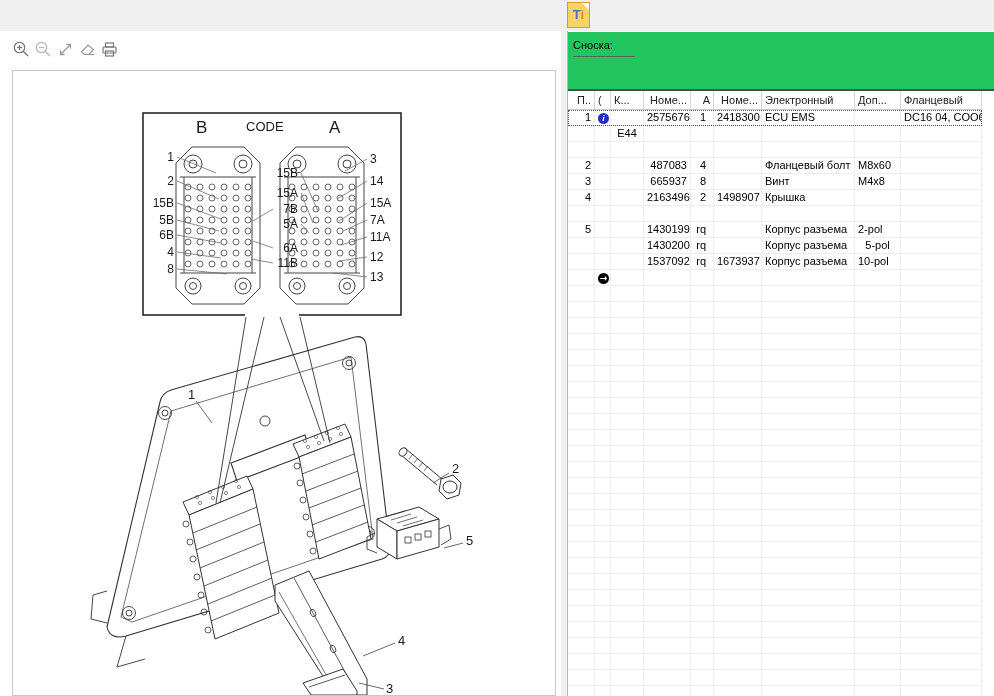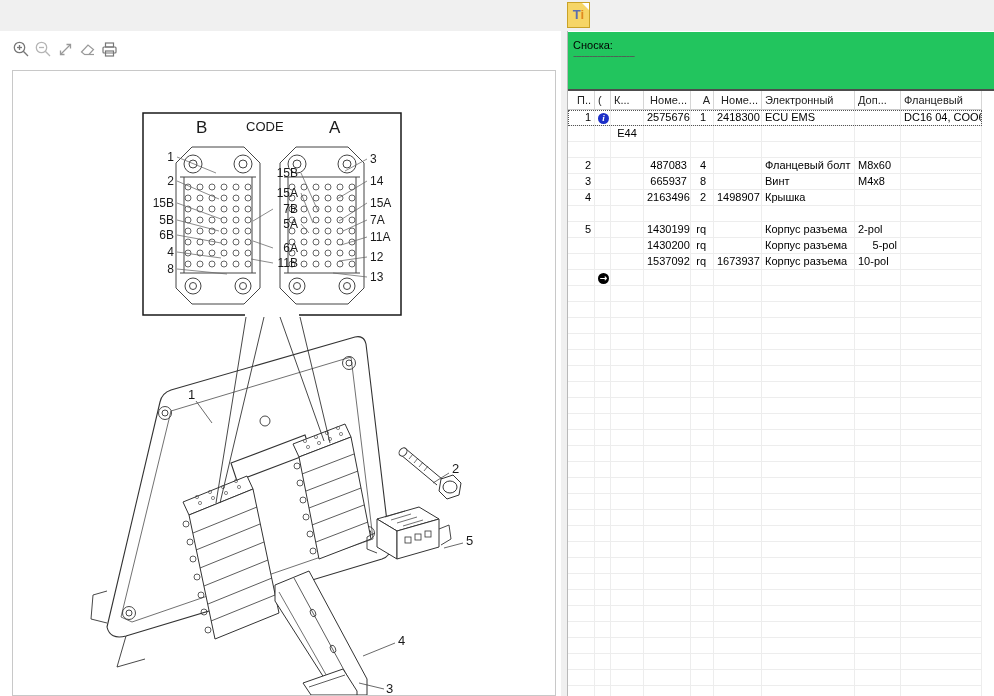--- a/index.html
+++ b/index.html
@@ -449,21 +449,21 @@
           <div class="tcell" style="width: 81px; text-align: left;"></div>
         </div>
         <div class="trow">
           <div class="tcell" style="width: 27px; text-align: right;"></div>
           <div class="tcell" style="width: 16px; text-align: left;"></div>
           <div class="tcell" style="width: 33px; text-align: left;"></div>
           <div class="tcell" style="width: 47px; text-align: right;">1430200</div>
           <div class="tcell" style="width: 23px; text-align: right; padding-right: 7px;">rq</div>
           <div class="tcell" style="width: 48px; text-align: right;"></div>
           <div class="tcell" style="width: 93px; text-align: left;">Корпус разъема</div>
-          <div class="tcell" style="width: 46px; text-align: right;">5-pol</div>
+          <div class="tcell" style="width: 46px; text-align: center;">5-pol</div>
           <div class="tcell" style="width: 81px; text-align: left;"></div>
         </div>
         <div class="trow">
           <div class="tcell" style="width: 27px; text-align: right;"></div>
           <div class="tcell" style="width: 16px; text-align: left;"></div>
           <div class="tcell" style="width: 33px; text-align: left;"></div>
           <div class="tcell" style="width: 47px; text-align: right;">1537092</div>
           <div class="tcell" style="width: 23px; text-align: right; padding-right: 7px;">rq</div>
           <div class="tcell" style="width: 48px; text-align: right;">1673937</div>
           <div class="tcell" style="width: 93px; text-align: left;">Корпус разъема</div>

